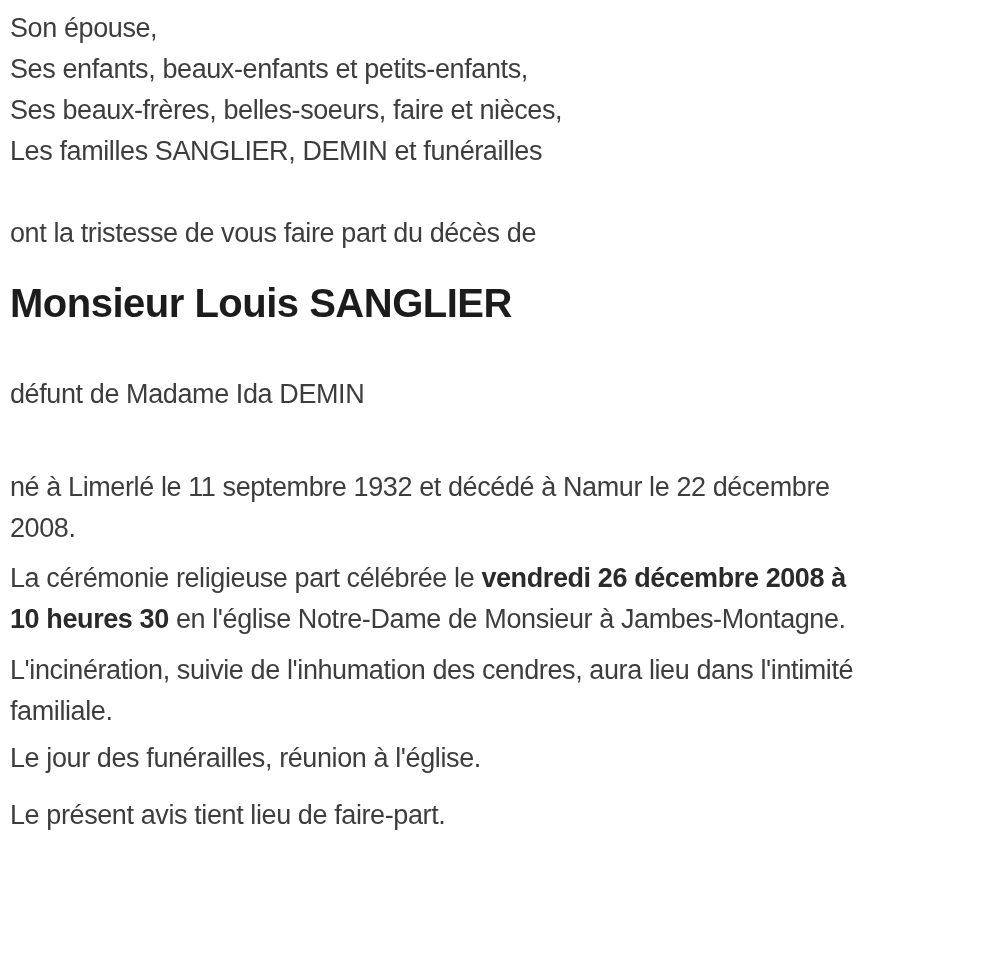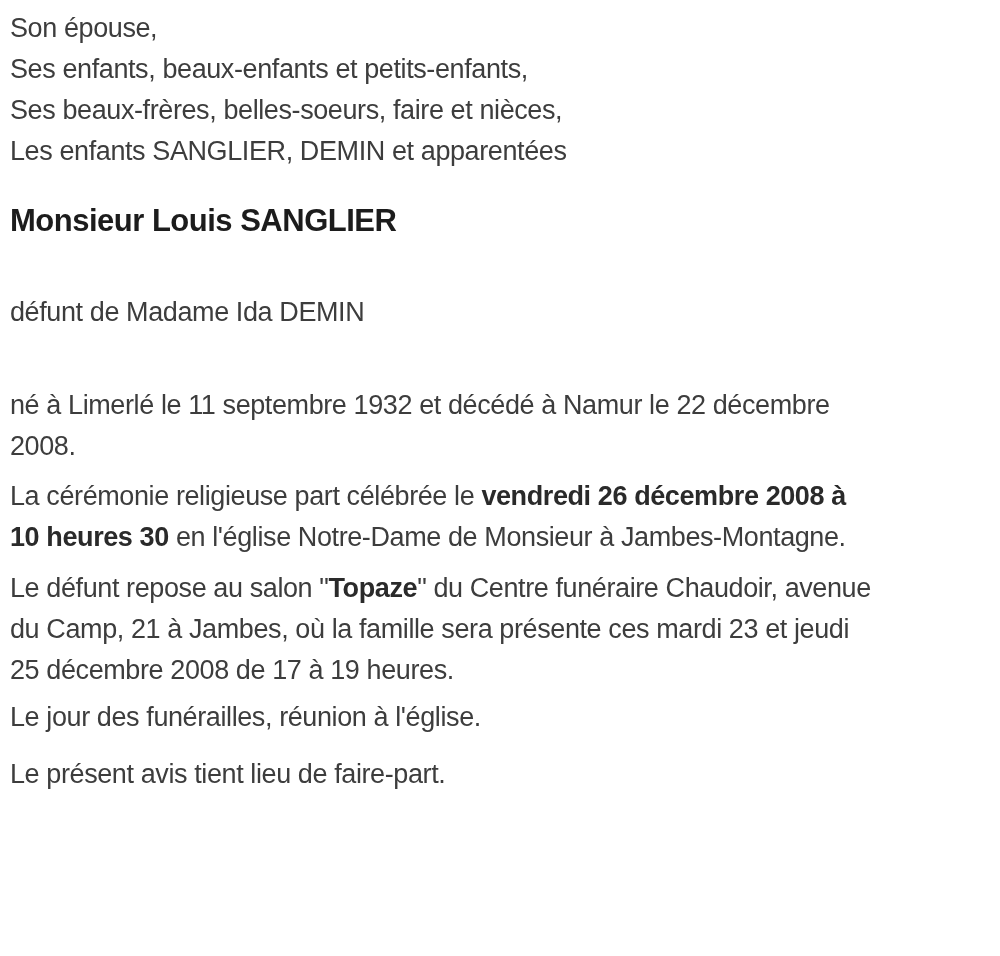--- a/index.html
+++ b/index.html
@@ -25,21 +25,21 @@
     color: var(--body-text);
     font-weight: 400;
   }
   .intro-line {
     white-space: pre-line;
   }
   .announcement {
     margin: 41px 0 0 0;
   }
   h1.deceased-name {
-    font-size: 31px;
+    font-size: 40px;
     line-height: 46px;
     font-weight: 700;
     letter-spacing: -0.5px;
     color: var(--heading-text);
     margin: 26px 0 0 0;
   }
   .spouse-line {
     margin: 48px 0 0 0;
   }
   #paragraphs p {
@@ -58,33 +58,33 @@
 </style>
 </head>
 <body>
 
 <div class="page">
 
   <div>
     <div class="intro-line">Son épouse,</div>
     <div class="intro-line">Ses enfants, beaux-enfants et petits-enfants,</div>
     <div class="intro-line">Ses beaux-frères, belles-soeurs, faire et nièces,</div>
-    <div class="intro-line">Les enfants SANGLIER, DEMIN et apparentées</div>
+    <div class="intro-line">Les familles SANGLIER, DEMIN et funérailles</div>
   </div>
 
+  <p class="announcement">ont la tristesse de vous faire part du décès de</p>
 
   <h1 class="deceased-name">Monsieur Louis SANGLIER</h1>
 
   <p class="spouse-line">défunt de Madame Ida DEMIN</p>
 
   <div id="paragraphs">
       <p><span>né à Limerlé le 11 septembre 1932 et décédé à Namur le 22 décembre
 2008.</span></p>
       <p><span>La cérémonie religieuse part célébrée le </span><b>vendredi 26 décembre 2008 à
 10 heures 30</b><span> en l'église Notre-Dame de Monsieur à Jambes-Montagne.</span></p>
-      <p><span>Le défunt repose au salon "</span><b>Topaze</b><span>" du Centre funéraire Chaudoir, avenue
-du Camp, 21 à Jambes, où la famille sera présente ces mardi 23 et jeudi
-25 décembre 2008 de 17 à 19 heures.</span></p>
+      <p><span>L'incinération, suivie de l'inhumation des cendres, aura lieu dans l'intimité
+familiale.</span></p>
       <p><span>Le jour des funérailles, réunion à l'église.</span></p>
       <p><span>Le présent avis tient lieu de faire-part.</span></p>
     </div>
 
 </div>
 
 </body></html>

